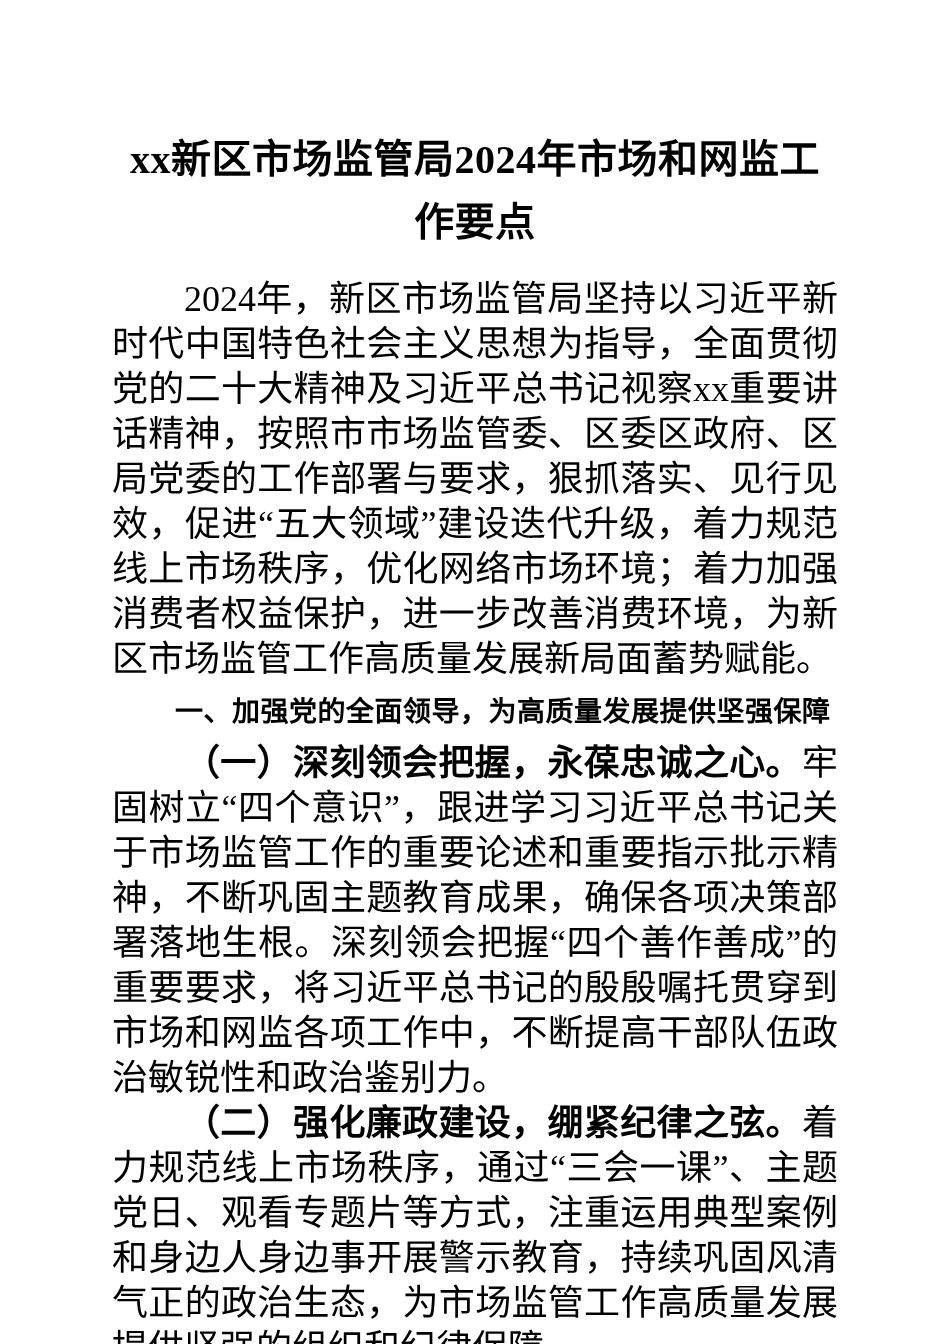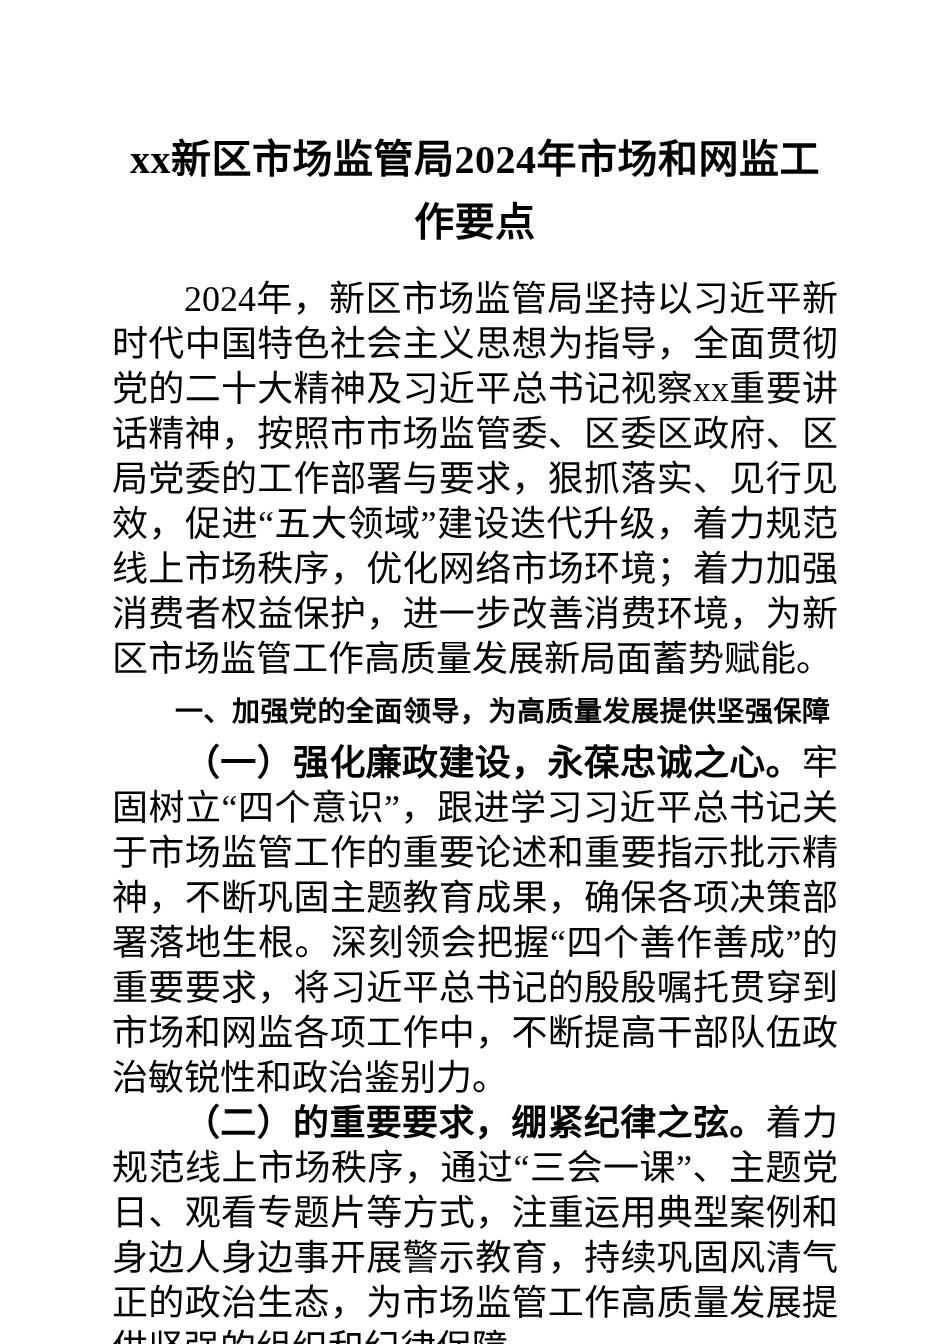--- a/index.html
+++ b/index.html
@@ -52,17 +52,17 @@
 <body>
 
 <div class="page">
 
   <h1 class="doc-title">xx新区市场监管局2024年市场和网监工作要点</h1>
 
   <p class="para">2024年，新区市场监管局坚持以习近平新时代中国特色社会主义思想为指导，全面贯彻党的二十大精神及习近平总书记视察xx重要讲话精神，按照市市场监管委、区委区政府、区局党委的工作部署与要求，狠抓落实、见行见效，促进“五大领域”建设迭代升级，着力规范线上市场秩序，优化网络市场环境；着力加强消费者权益保护，进一步改善消费环境，为新区市场监管工作高质量发展新局面蓄势赋能。</p>
 
   <h2 class="section-heading">一、加强党的全面领导，为高质量发展提供坚强保障</h2>
 
-  <p class="para"><span class="lead">（一）强化廉政建设，永葆忠诚之心。</span><span>牢固树立“四个意识”，跟进学习习近平总书记关于市场监管工作的重要论述和重要指示批示精神，不断巩固主题教育成果，确保各项决策部署落地生根。深刻领会把握“四个善作善成”的重要要求，将习近平总书记的殷殷嘱托贯穿到市场和网监各项工作中，不断提高干部队伍政治敏锐性和政治鉴别力。</span></p>
+  <p class="para"><span class="lead">（一）深刻领会把握，永葆忠诚之心。</span><span>牢固树立“四个意识”，跟进学习习近平总书记关于市场监管工作的重要论述和重要指示批示精神，不断巩固主题教育成果，确保各项决策部署落地生根。深刻领会把握“四个善作善成”的重要要求，将习近平总书记的殷殷嘱托贯穿到市场和网监各项工作中，不断提高干部队伍政治敏锐性和政治鉴别力。</span></p>
 
-  <p class="para"><span class="lead">（二）的重要要求，绷紧纪律之弦。</span><span>着力规范线上市场秩序，通过“三会一课”、主题党日、观看专题片等方式，注重运用典型案例和身边人身边事开展警示教育，持续巩固风清气正的政治生态，为市场监管工作高质量发展提供坚强的组织和纪律保障。</span></p>
+  <p class="para"><span class="lead">（二）强化廉政建设，绷紧纪律之弦。</span><span>着力规范线上市场秩序，通过“三会一课”、主题党日、观看专题片等方式，注重运用典型案例和身边人身边事开展警示教育，持续巩固风清气正的政治生态，为市场监管工作高质量发展提供坚强的组织和纪律保障。</span></p>
 
 </div>
 
 </body></html>

